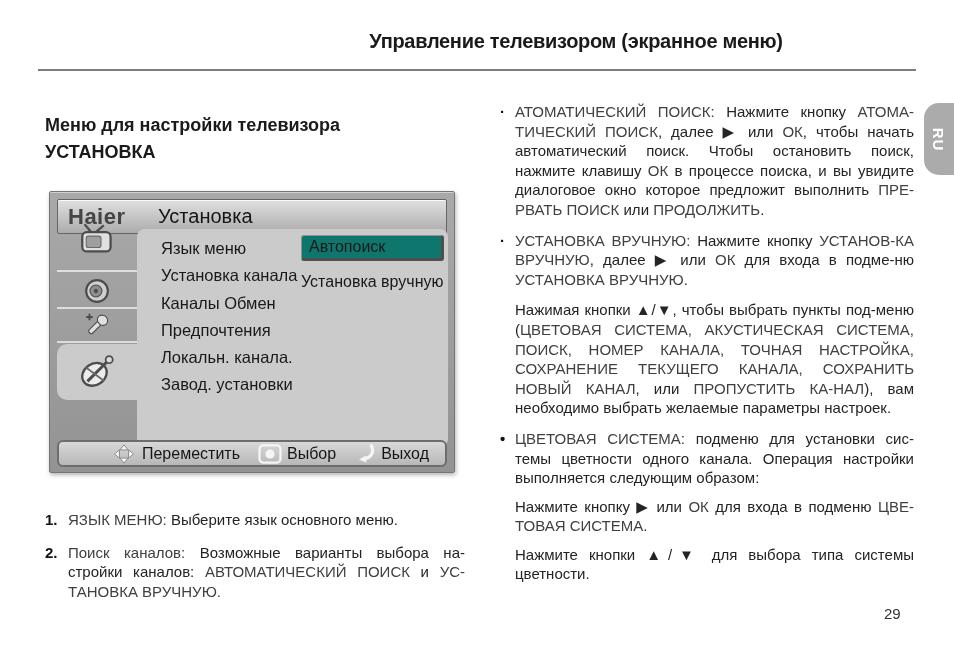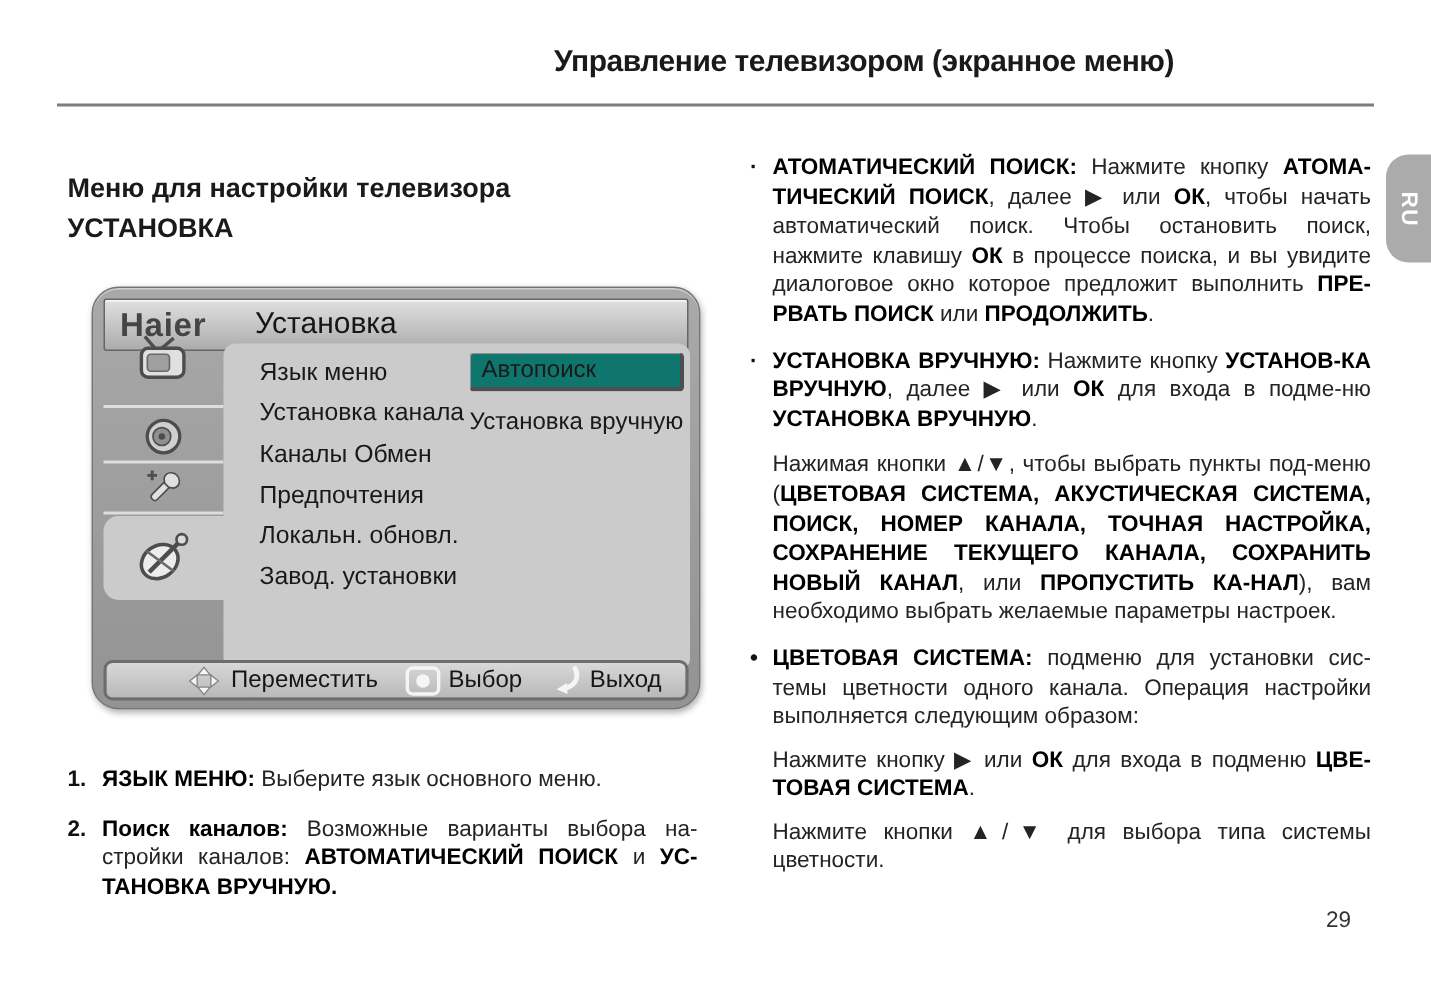--- a/index.html
+++ b/index.html
@@ -1,30 +1,30 @@
 <!DOCTYPE html>
 <html><head>
 <meta charset="utf-8">
 <style>
   html,body{margin:0;padding:0;background:#fff;}
   .page{position:relative;width:954px;height:659px;background:#ffffff;overflow:hidden;
         font-family:"Liberation Sans","DejaVu Sans",sans-serif;color:#222;}
-  .b{font-weight:bold;color:#000000;}
+  .b{font-weight:normal;color:#404040;}
 
   .title{position:absolute;left:236px;right:38px;top:30px;text-align:center;
          font-size:20px;font-weight:bold;color:#1a1a1a;letter-spacing:-0.3px;}
   .rule{position:absolute;left:38px;top:69px;width:878px;height:2px;background:#7d7d7d;}
 
   .lheading{position:absolute;left:45px;top:112px;font-size:18px;font-weight:bold;
             color:#1a1a1a;line-height:27px;}
 
   
-  .tv{position:absolute;left:49px;top:191px;width:404px;height:280px;border-radius:18px;
+  .tv{position:absolute;left:49px;top:191px;width:404px;height:280px;border-radius:2px;
       background:linear-gradient(#a9a9a9,#939393);border:1px solid #767676;
-      box-shadow:1px 2px 4px rgba(0,0,0,.3), inset 0 1px 0 rgba(255,255,255,.45);margin-left:12px;}
+      box-shadow:1px 2px 4px rgba(0,0,0,.3), inset 0 1px 0 rgba(255,255,255,.45);}
   .tv-header{position:absolute;left:7px;right:7px;top:7px;height:33px;
              background:linear-gradient(#e0e0e0,#acacac);border:1px solid #666;
              border-radius:2px;box-shadow:inset 0 1px 0 rgba(255,255,255,.8);
              display:flex;align-items:center;}
   .brand{font-size:22px;font-weight:800;color:#454545;letter-spacing:0.5px;
          margin-left:10px;width:82px;}
   .tv-title{font-size:20px;color:#161616;margin-left:8px;}
 
   .sep{position:absolute;left:7px;width:80px;height:2px;background:#e9e9e9;opacity:.85;}
   .side-icon{position:absolute;left:7px;width:80px;display:flex;justify-content:center;align-items:center;}
@@ -124,21 +124,21 @@
         <circle cx="26.5" cy="6.5" r="3" fill="#dcdcdc" stroke="#4d4d4d" stroke-width="1.5"></circle>
         <line x1="6.5" y1="13" x2="22" y2="24.5" stroke="#6a6a6a" stroke-width="1.5"></line>
       </svg>
     </div>
 
     <div class="tv-main">
       <div class="tv-row">Язык меню</div>
       <div class="tv-row">Установка канала</div>
       <div class="tv-row">Каналы Обмен</div>
       <div class="tv-row">Предпочтения</div>
-      <div class="tv-row">Локальн. обновл.</div>
+      <div class="tv-row">Локальн. канала.</div>
       <div class="tv-row">Завод. установки</div>
       <div class="val-box">Автопоиск</div>
       <div class="val-2">Установка вручную</div>
     </div>
 
     <div class="tv-hintbar">
       <span class="hint">
         <svg width="26" height="20" viewBox="0 0 28 22">
           <path d="M14 1 l4.5 5.5 h-9 z" fill="#f5f5f5" stroke="#858585"></path>
           <path d="M14 21 l4.5 -5.5 h-9 z" fill="#f5f5f5" stroke="#858585"></path>

